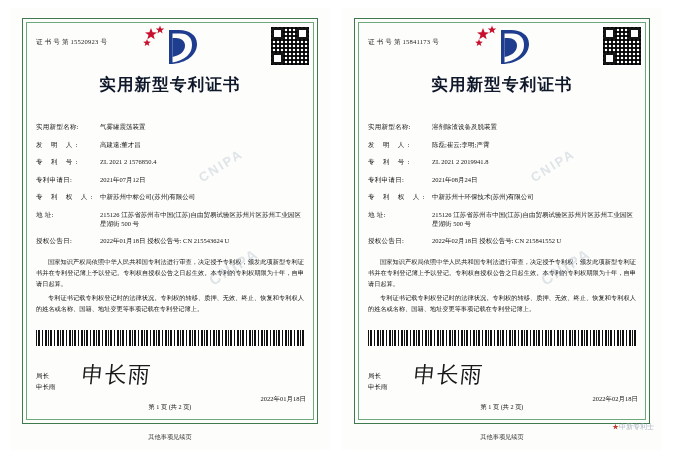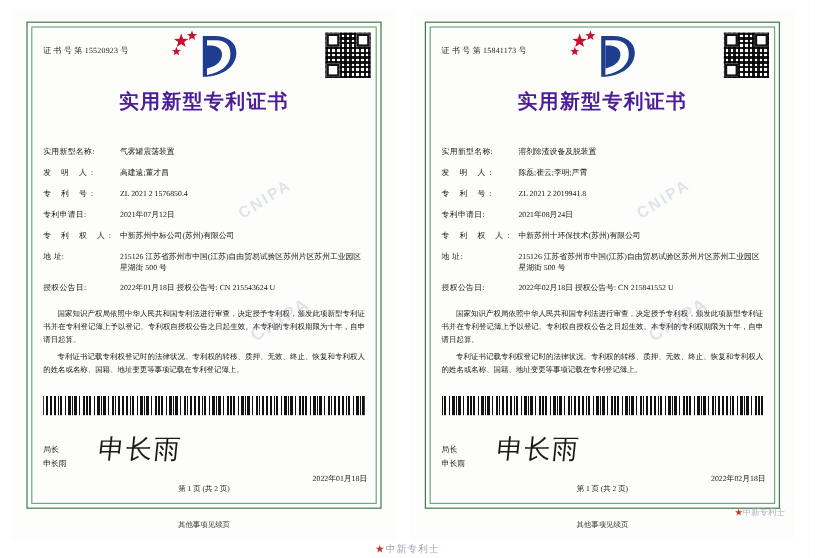--- a/index.html
+++ b/index.html
@@ -86,21 +86,21 @@
     border:2.5px solid #151515;
     background:#fff;
     box-sizing:border-box;
     display:block;
   }
   .title{
     text-align:center;
     font-size:16.5px;
     font-weight:bold;
     letter-spacing:1.2px;
-    color:#4c1d95;
+    color:#0f172a;
     margin-top:4px;
     font-family:"DejaVu Serif", serif;
   }
   .fields{
     margin-top:26px;
     padding:0 6px;
   }
   .frow{
     display:flex;
     align-items:flex-start;
@@ -366,16 +366,13 @@
       </div>
 
       <div class="wm wm1">CNIPA</div>
       <div class="wm wm2">CNIPA</div>
       <div class="footnote">其他事项见续页</div>
       <div class="cn-wm"><span class="star">★</span><span>中新专利士</span></div>
     </div>
 
   </div>
 
-  <div class="bottom-wm">
-    <span class="star">★</span><span>中新专利士</span>
-  </div>
 </div>
 
 </body></html>

